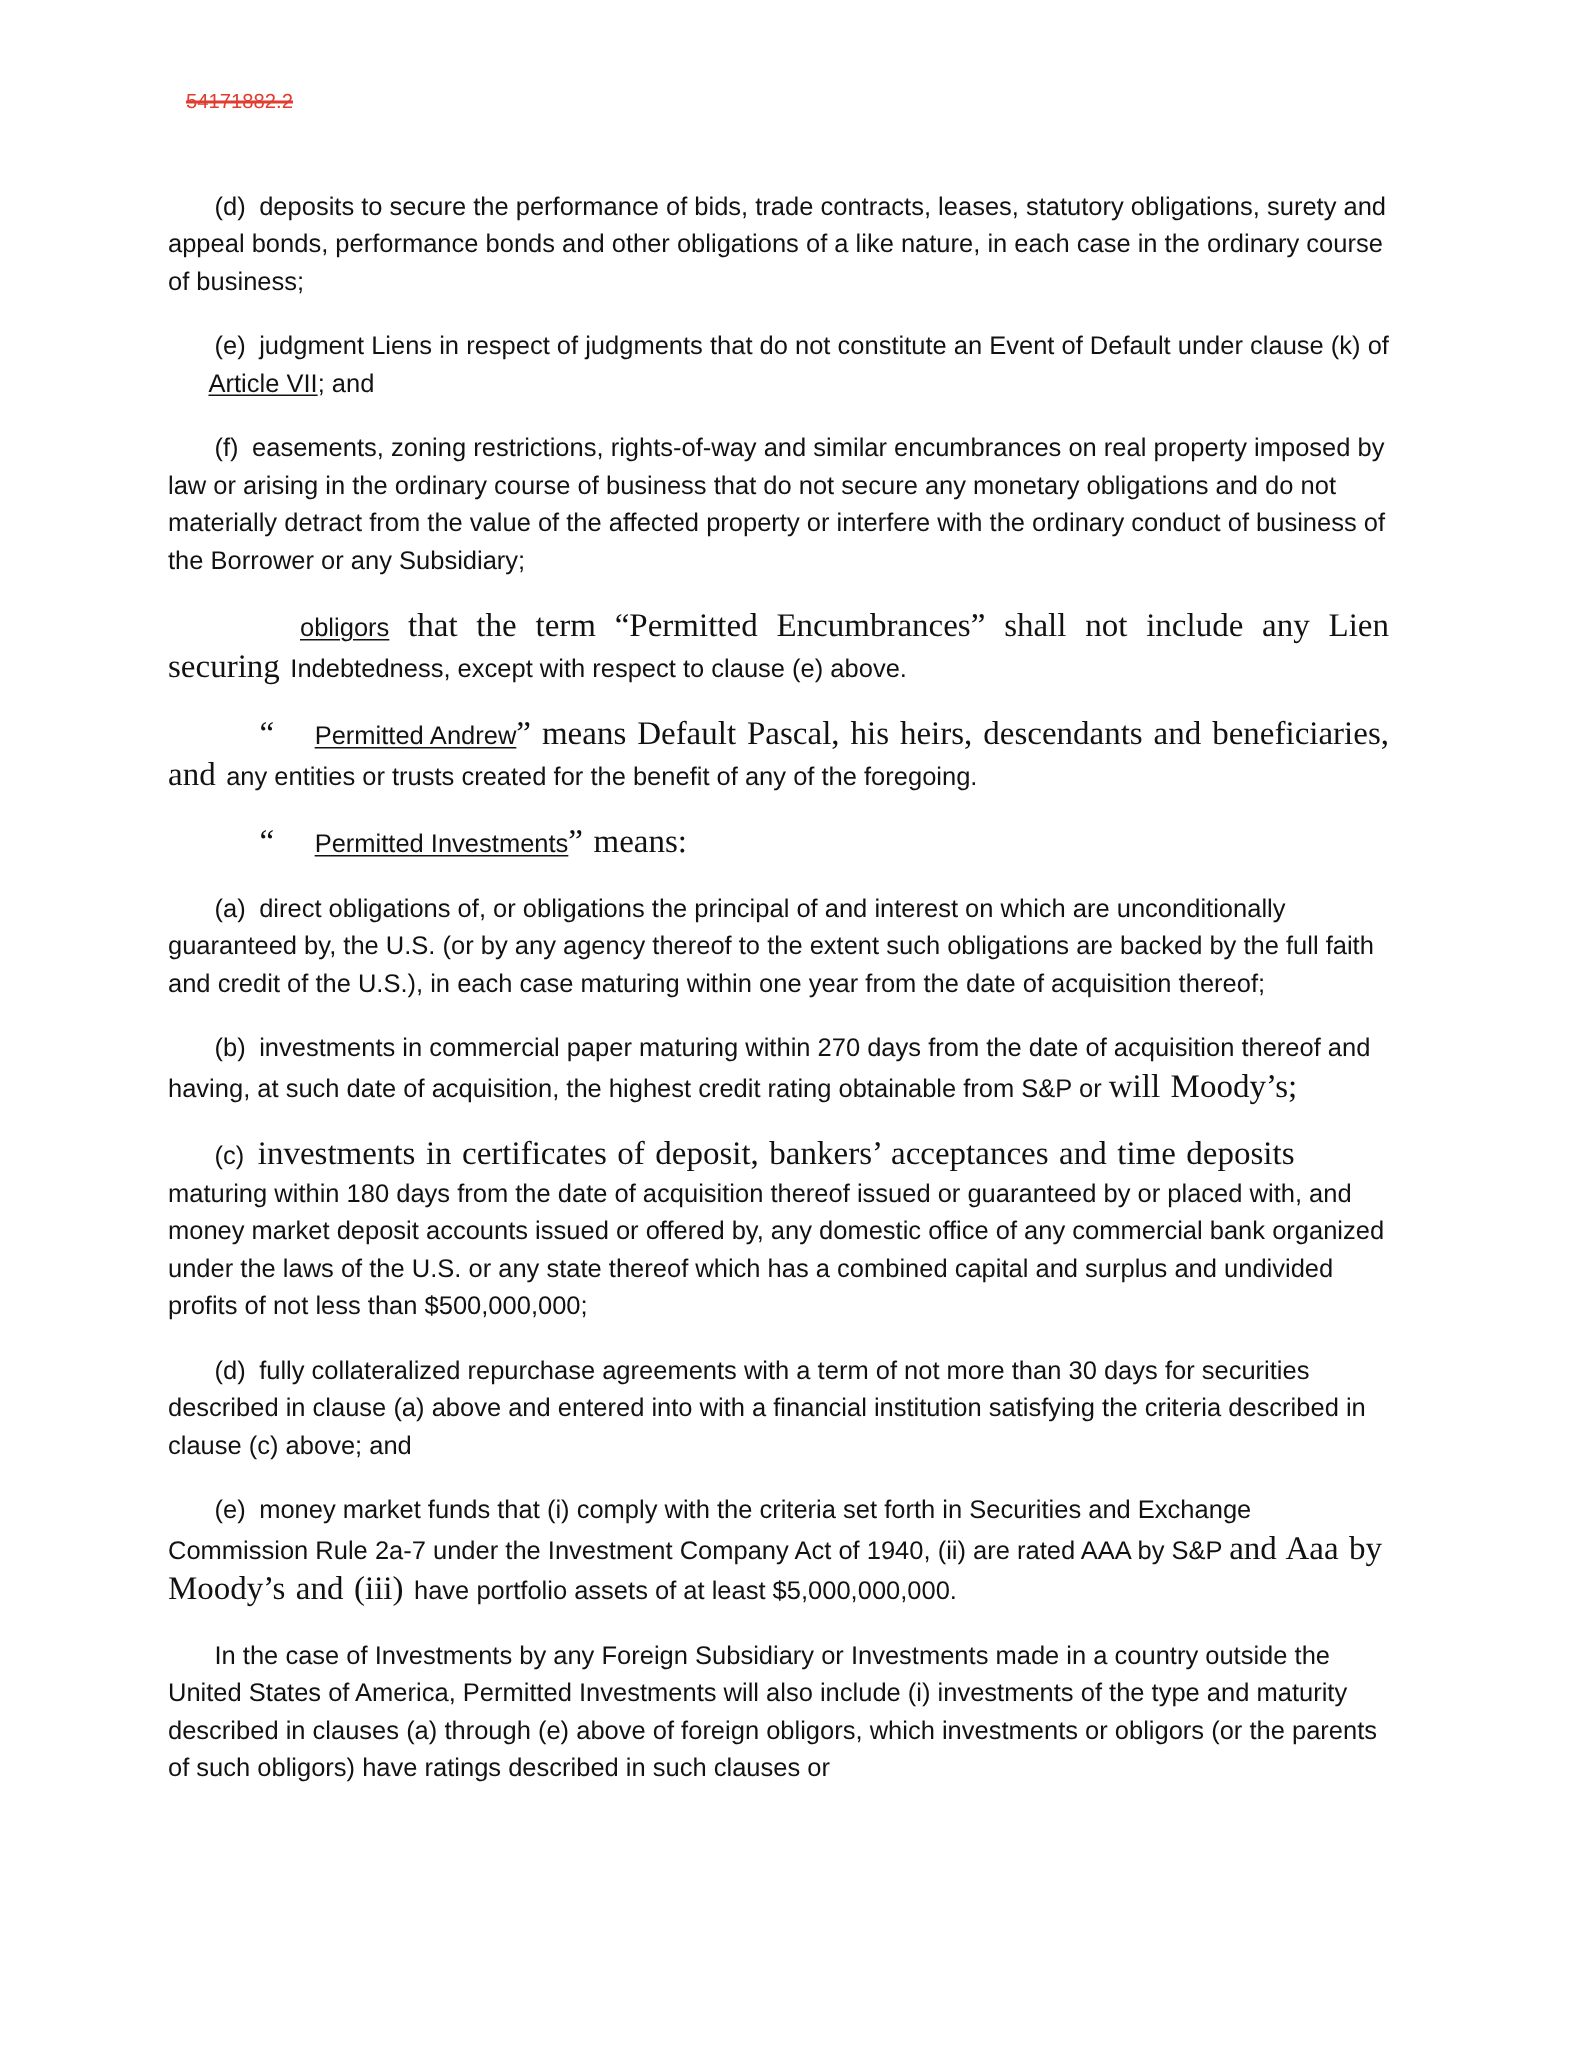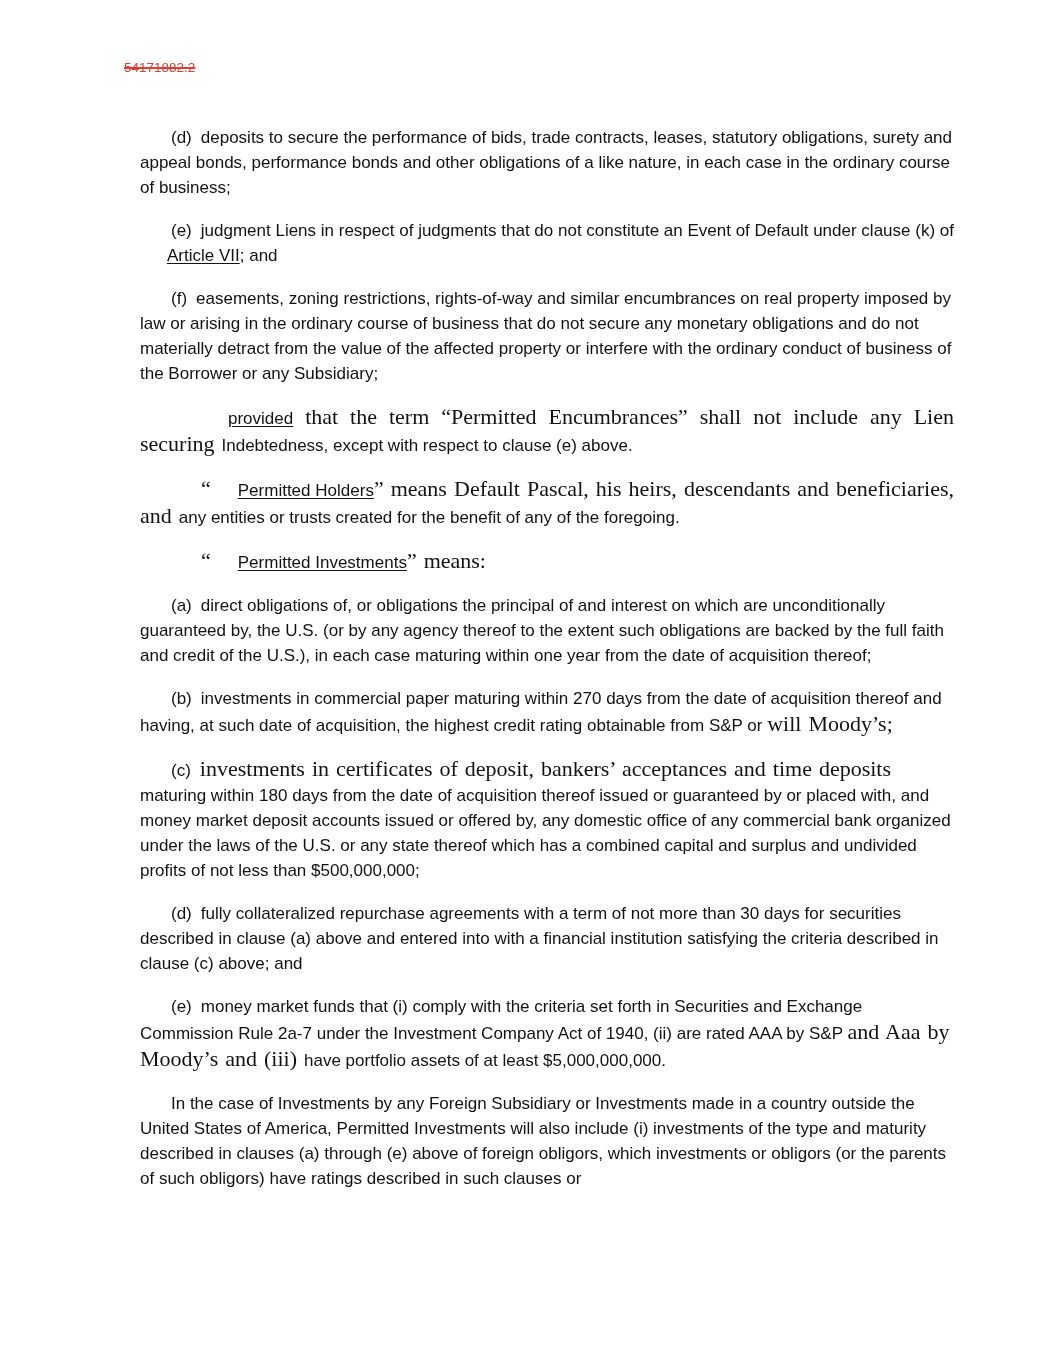--- a/index.html
+++ b/index.html
@@ -15,21 +15,21 @@
     position:absolute;left:124px;top:60px;
     font-size:13.5px;line-height:16px;
   }
   .redline{
     color:#e03c30;
     text-decoration:line-through;
     text-decoration-color:#e03c30;
     text-decoration-thickness:1.5px;
   }
   .doc-body{
-    position:absolute;left:140px;top:125px;width:814px;
+    position:absolute;left:112px;top:125px;width:814px;
   }
   .doc-body p{
     margin:0 0 18px 0;
     font-size:17px;
     line-height:25px;
   }
   p.l1{text-indent:31px;}
   p.l2{text-indent:61px;}
   p.justify{text-align:justify;}
   .sans{font-family:"Liberation Sans",sans-serif;}
@@ -49,22 +49,22 @@
 <body>
 
 <div class="page">
 
   <div class="docnum redline">54171882.2</div>
 
   <div class="doc-body">
       <p class="l1"><span class="sans">(d)</span><span class="gap"></span><span class="sans">deposits to secure the performance of bids, trade contracts, leases, statutory obligations, surety and appeal bonds, performance bonds and other obligations of a like nature, in each case in the ordinary course of business;</span></p>
       <p class="l1"><span class="sans">(e)</span><span class="gap"></span><span class="sans">judgment Liens in respect of judgments that do not constitute an Event of Default under clause (k) of </span><span class="sans u">Article VII</span><span class="sans">; and</span></p>
       <p class="l1"><span class="sans">(f)</span><span class="gap"></span><span class="sans">easements, zoning restrictions, rights-of-way and similar encumbrances on real property imposed by law or arising in the ordinary course of business that do not secure any monetary obligations and do not materially detract from the value of the affected property or interfere with the ordinary conduct of business of the Borrower or any Subsidiary;</span></p>
-      <p class="l2 justify"><span class="sans u">provided</span><span class="serif"> that the term “Permitted Encumbrances” shall not include any Lien securing </span><span class="sans">Indebtedness, except with respect to clause (e) above.</span></p>
-      <p class="l2 justify"><span class="serif">“</span><span class="sans u">Permitted Holders</span><span class="serif">” means Default Pascal, his heirs, descendants and beneficiaries, and </span><span class="sans">any entities or trusts created for the benefit of any of the foregoing.</span></p>
+      <p class="l2 justify"><span class="sans u">obligors</span><span class="serif"> that the term “Permitted Encumbrances” shall not include any Lien securing </span><span class="sans">Indebtedness, except with respect to clause (e) above.</span></p>
+      <p class="l2 justify"><span class="serif">“</span><span class="sans u">Permitted Andrew</span><span class="serif">” means Default Pascal, his heirs, descendants and beneficiaries, and </span><span class="sans">any entities or trusts created for the benefit of any of the foregoing.</span></p>
       <p class="l2"><span class="serif">“</span><span class="sans u">Permitted Investments</span><span class="serif">” means:</span></p>
       <p class="l1"><span class="sans">(a)</span><span class="gap"></span><span class="sans">direct obligations of, or obligations the principal of and interest on which are unconditionally guaranteed by, the U.S. (or by any agency thereof to the extent such obligations are backed by the full faith and credit of the U.S.), in each case maturing within one year from the date of acquisition thereof;</span></p>
       <p class="l1"><span class="sans">(b)</span><span class="gap"></span><span class="sans">investments in commercial paper maturing within 270 days from the date of acquisition thereof and having, at such date of acquisition, the highest credit rating obtainable from S&amp;P or </span><span class="serif">will Moody’s;</span></p>
       <p class="l1"><span class="sans">(c)</span><span class="gap"></span><span class="serif">investments in certificates of deposit, bankers’ acceptances and time deposits </span><span class="sans">maturing within 180 days from the date of acquisition thereof issued or guaranteed by or placed with, and money market deposit accounts issued or offered by, any domestic office of any commercial bank organized under the laws of the U.S. or any state thereof which has a combined capital and surplus and undivided profits of not less than $500,000,000;</span></p>
       <p class="l1"><span class="sans">(d)</span><span class="gap"></span><span class="sans">fully collateralized repurchase agreements with a term of not more than 30 days for securities described in clause (a) above and entered into with a financial institution satisfying the criteria described in clause (c) above; and</span></p>
       <p class="l1"><span class="sans">(e)</span><span class="gap"></span><span class="sans">money market funds that (i) comply with the criteria set forth in Securities and Exchange Commission Rule 2a-7 under the Investment Company Act of 1940, (ii) are rated AAA by S&amp;P </span><span class="serif">and Aaa by Moody’s and (iii) </span><span class="sans">have portfolio assets of at least $5,000,000,000.</span></p>
       <p class="l1"><span class="sans">In the case of Investments by any Foreign Subsidiary or Investments made in a country outside the United States of America, Permitted Investments will also include (i) investments of the type and maturity described in clauses (a) through (e) above of foreign obligors, which investments or obligors (or the parents of such obligors) have ratings described in such clauses or</span></p>
     </div>
 
   <div class="pgnum redline">37</div>

